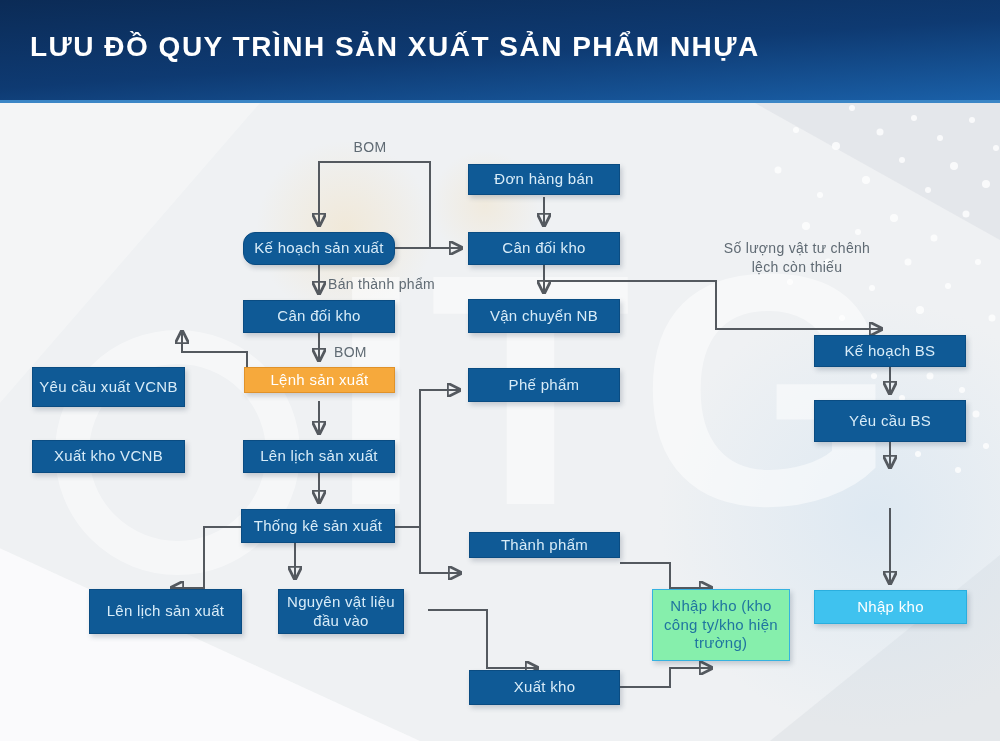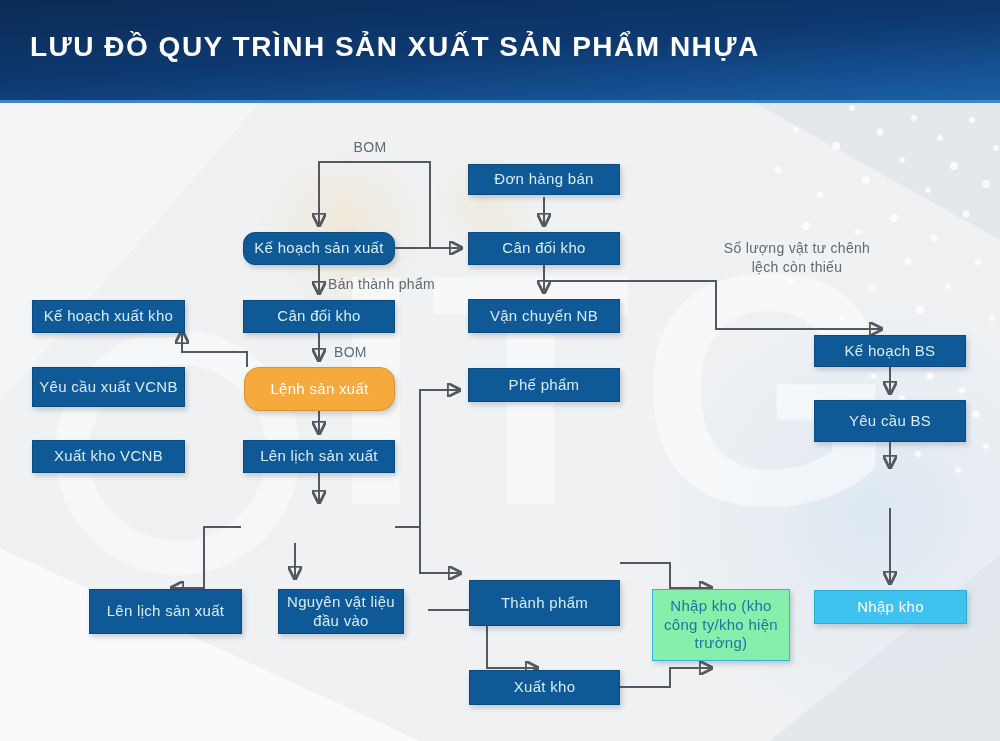--- a/index.html
+++ b/index.html
@@ -56,28 +56,28 @@
   .node--cyan{background:#3fc2ef;color:#ffffff;border-color:#2aaede;}
   .node--lightblue{background:#86efac;color:#20759f;border-color:#36b2e0;}
   
   .n1{left:468px;top:164px;width:152px;height:31px;}
   .n2{left:468px;top:232px;width:152px;height:33px;}
   .n3{left:243px;top:232px;width:152px;height:33px;border-radius:12px;}
   .n4{left:32px;top:300px;width:153px;height:33px;}
   .n5{left:243px;top:300px;width:152px;height:33px;}
   .n6{left:468px;top:299px;width:152px;height:34px;}
   .n7{left:32px;top:367px;width:153px;height:40px;}
-  .n8{left:244px;top:367px;width:151px;height:44px;border-radius:15px;}
+  .n8{left:244px;top:367px;width:151px;height:26px;}
   .n9{left:468px;top:368px;width:152px;height:34px;}
   .n10{left:32px;top:440px;width:153px;height:33px;}
   .n11{left:243px;top:440px;width:152px;height:33px;}
   .n12{left:241px;top:509px;width:154px;height:34px;}
   .n13{left:89px;top:589px;width:153px;height:45px;}
   .n14{left:278px;top:589px;width:126px;height:45px;}
-  .n15{left:469px;top:580px;width:151px;height:46px;}
+  .n15{left:469px;top:532px;width:151px;height:26px;}
   .n16{left:652px;top:589px;width:138px;height:72px;}
   .n17{left:469px;top:670px;width:151px;height:35px;}
   .n18{left:814px;top:335px;width:152px;height:32px;}
   .n19{left:814px;top:400px;width:152px;height:42px;}
   .n20{left:814px;top:474px;width:152px;height:34px;}
   .n21{left:814px;top:590px;width:153px;height:34px;}
   
   .flabel{
     position:absolute;z-index:3;color:#5f6a73;font-size:14px;letter-spacing:.3px;
     text-align:center;line-height:1.35;
@@ -176,28 +176,28 @@
     <path d="M620,563 H670 V588 H712" marker-end="url(#arr)"></path>
     <path d="M620,687 H670 V668 H712" marker-end="url(#arr)"></path>
     <path d="M890,367 V394" marker-end="url(#arr)"></path>
     <path d="M890,442 V468" marker-end="url(#arr)"></path>
     <path d="M890,508 V584" marker-end="url(#arr)"></path>
   </svg>
 
   <div class="node n1">Đơn hàng bán</div>
   <div class="node n2">Cân đối kho</div>
   <div class="node n3">Kế hoạch sản xuất</div>
-  <div class="node n4">Kế hoạch xuất kho</div>
   <div class="node n5">Cân đối kho</div>
   <div class="node n6">Vận chuyển NB</div>
   <div class="node n7">Yêu cầu xuất VCNB</div>
   <div class="node node--orange n8">Lệnh sản xuất</div>
   <div class="node n9">Phế phẩm</div>
   <div class="node n10">Xuất kho VCNB</div>
   <div class="node n11">Lên lịch sản xuất</div>
+  <div class="node n12">Thống kê sản xuất</div>
   <div class="node n13">Lên lịch sản xuất</div>
   <div class="node n14">Nguyên vật liệu đầu vào</div>
   <div class="node n15">Thành phẩm</div>
   <div class="node node--lightblue n16">Nhập kho (kho công ty/kho hiện trường)</div>
   <div class="node n17">Xuất kho</div>
   <div class="node n18">Kế hoạch BS</div>
   <div class="node n19">Yêu cầu BS</div>
   <div class="node node--cyan n21">Nhập kho</div>
 
   <div class="flabel lbl-bom-top">BOM</div>

